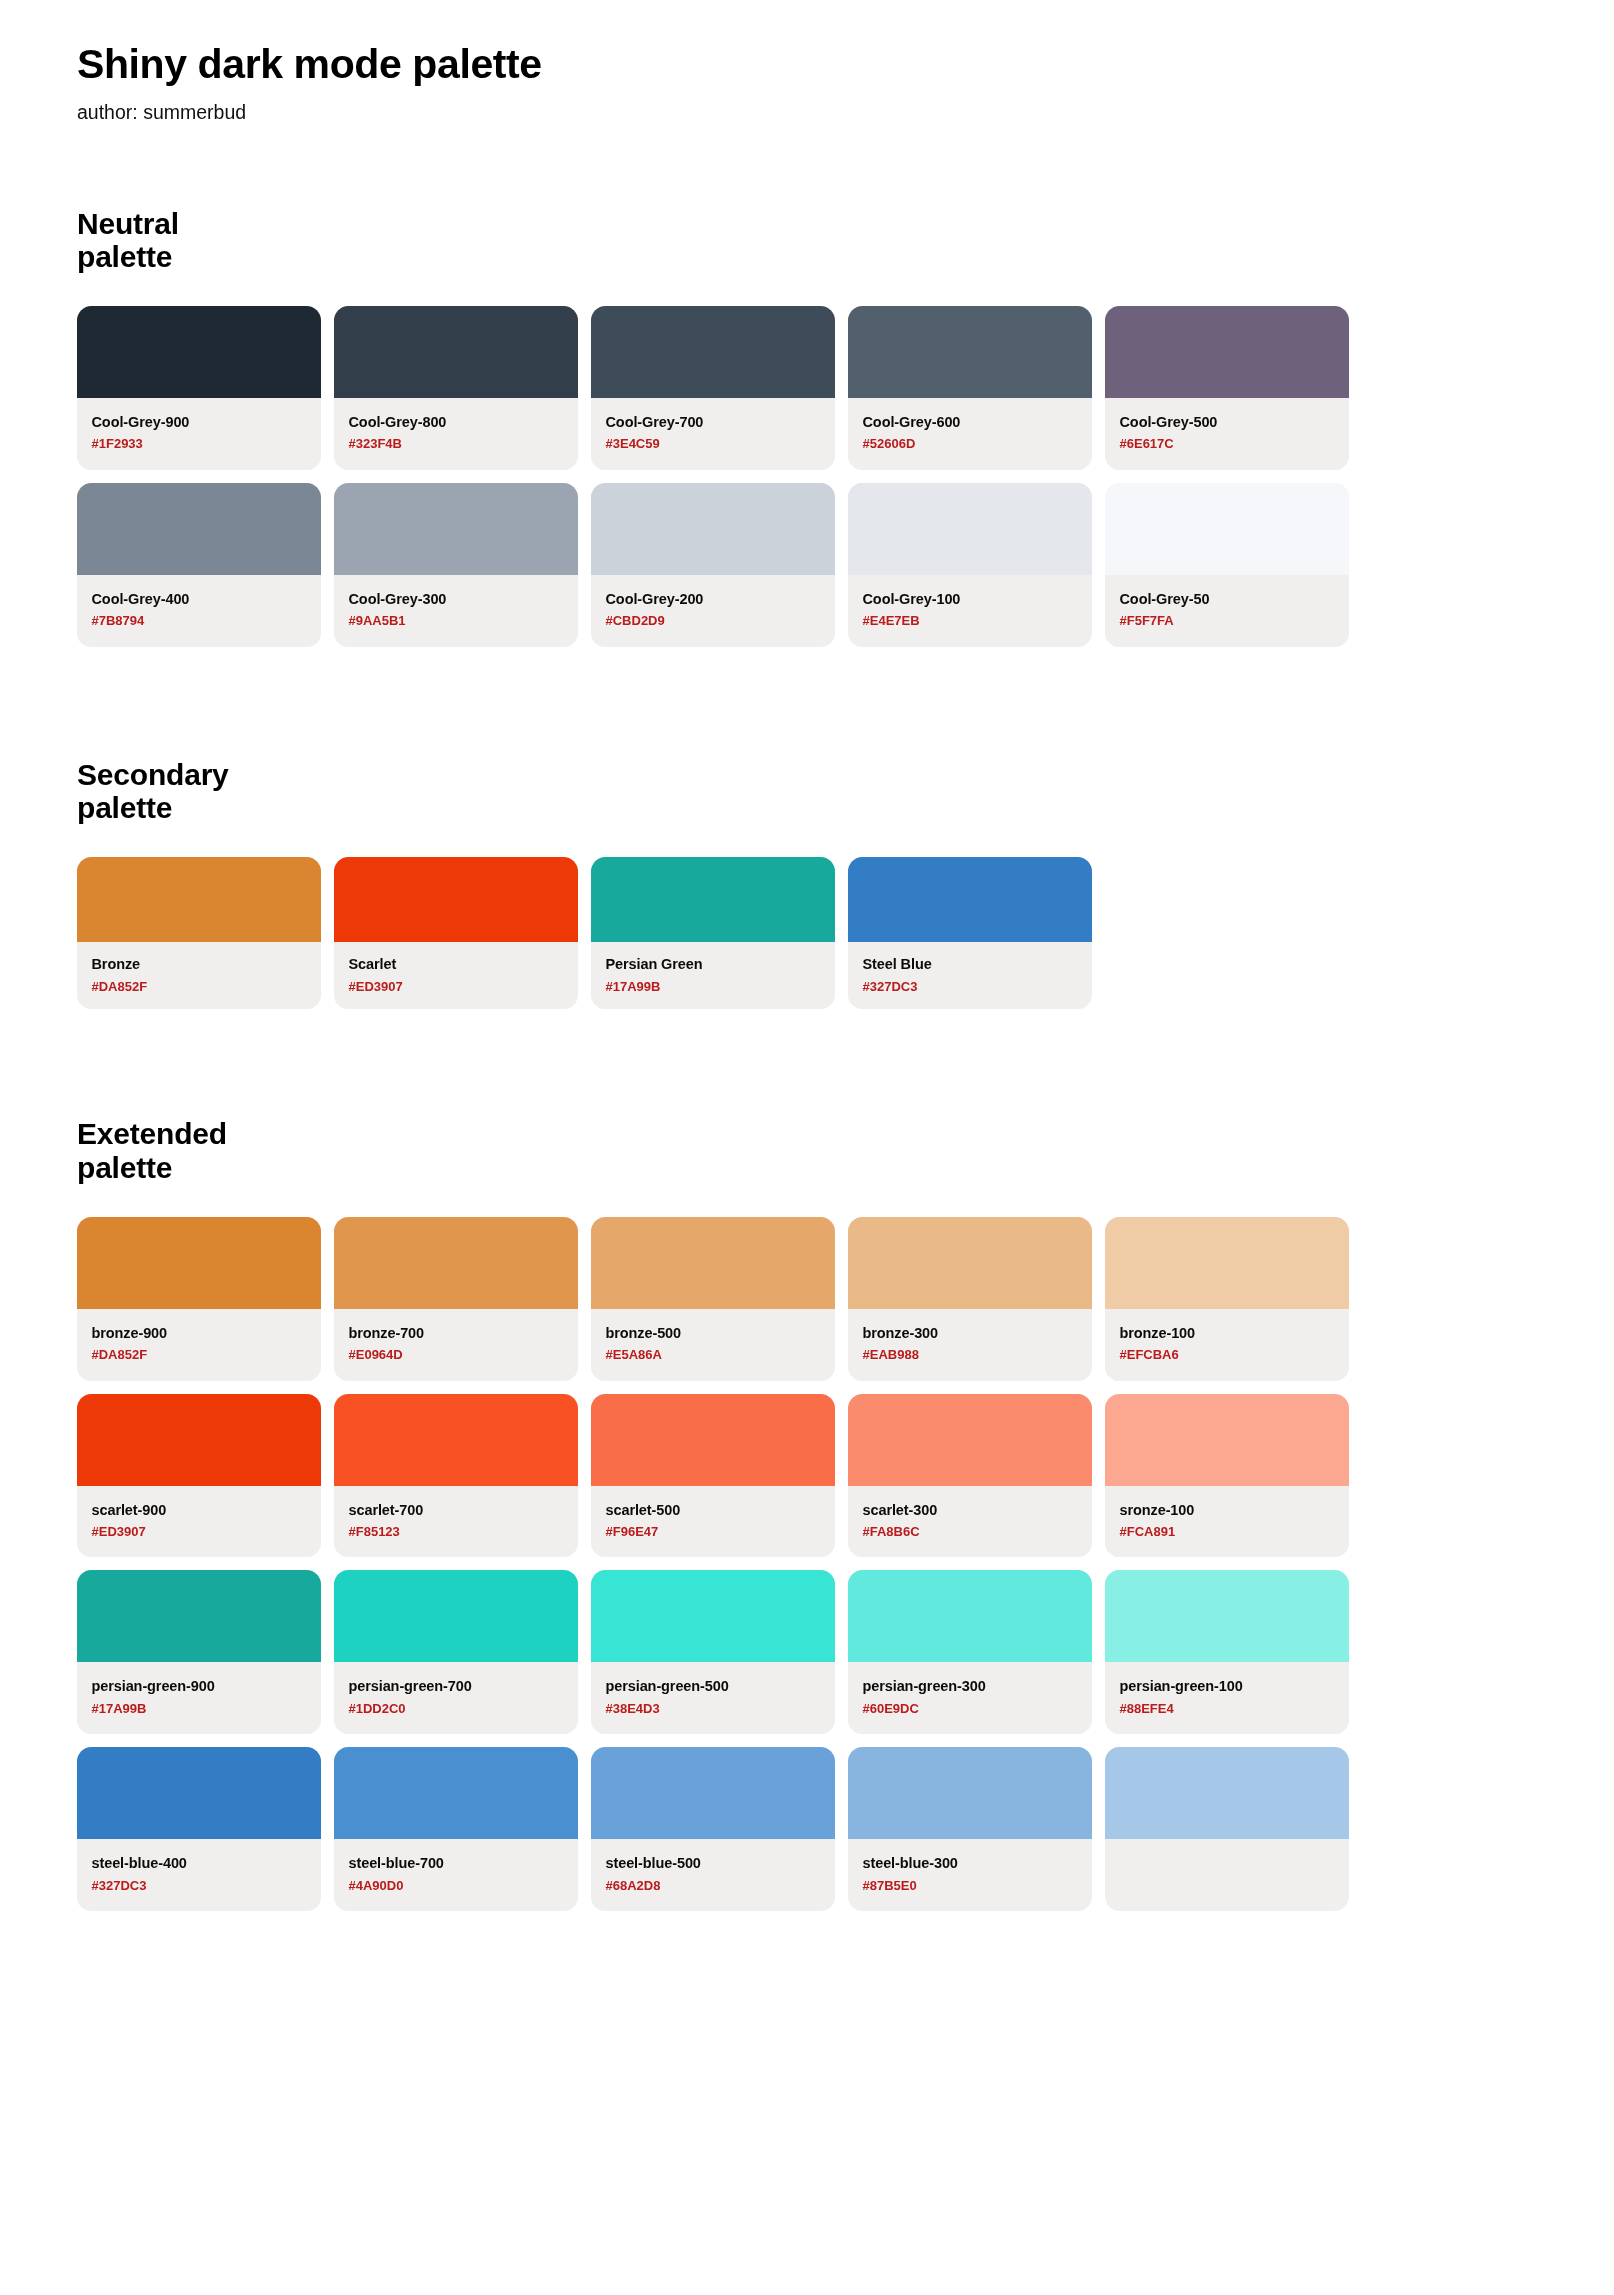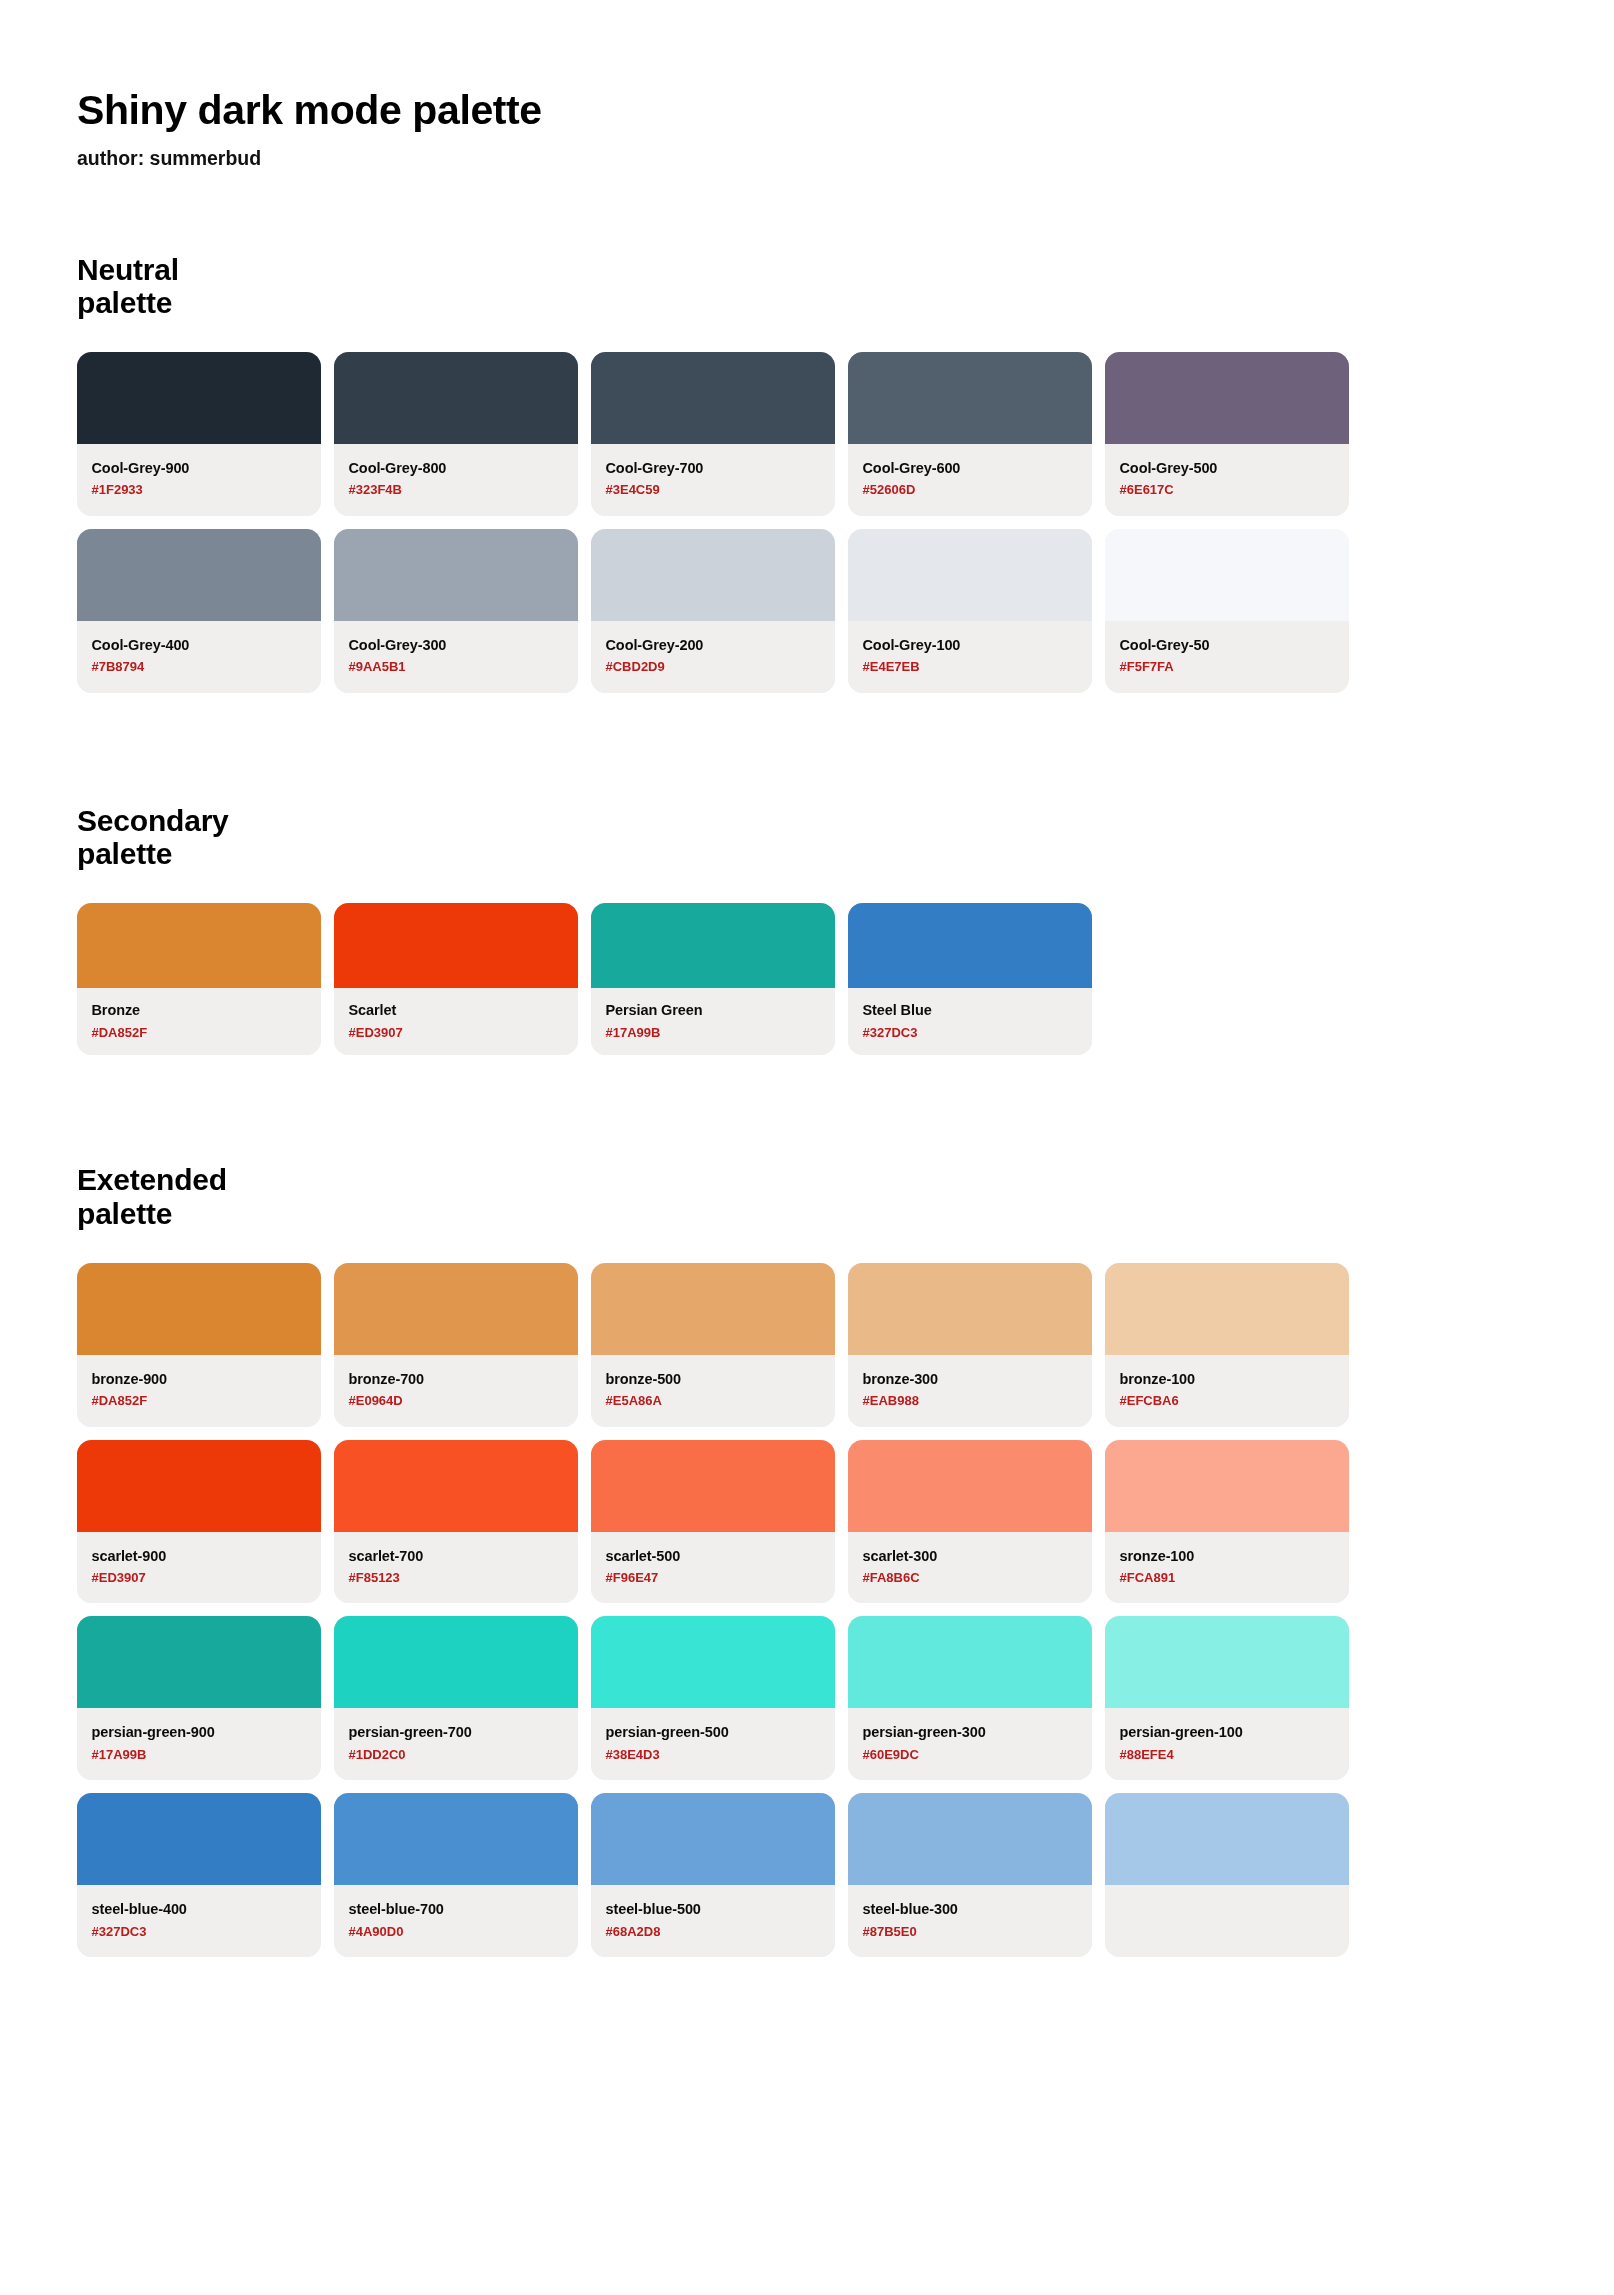--- a/index.html
+++ b/index.html
@@ -18,33 +18,33 @@
   .page {
     position: relative;
     width: 1615px;
     height: 2295px;
     box-sizing: border-box;
     padding: 0 0 0 77px;
   }
 
   
   .doc-header {
-    padding-top: 87px;
+    padding-top: 41px;
   }
   .doc-title {
     font-size: 41px;
     font-weight: bold;
     color: #000000;
     letter-spacing: -0.4px;
     line-height: 1.15;
     margin: 0;
   }
   .doc-author {
     font-size: 19.5px;
-    font-weight: bold;
+    font-weight: normal;
     color: #111111;
     margin: 13px 0 0 0;
     line-height: 1.2;
   }
 
   
   .section {
     margin-top: 0;
   }
   .section-neutral   { padding-top: 82px; }

